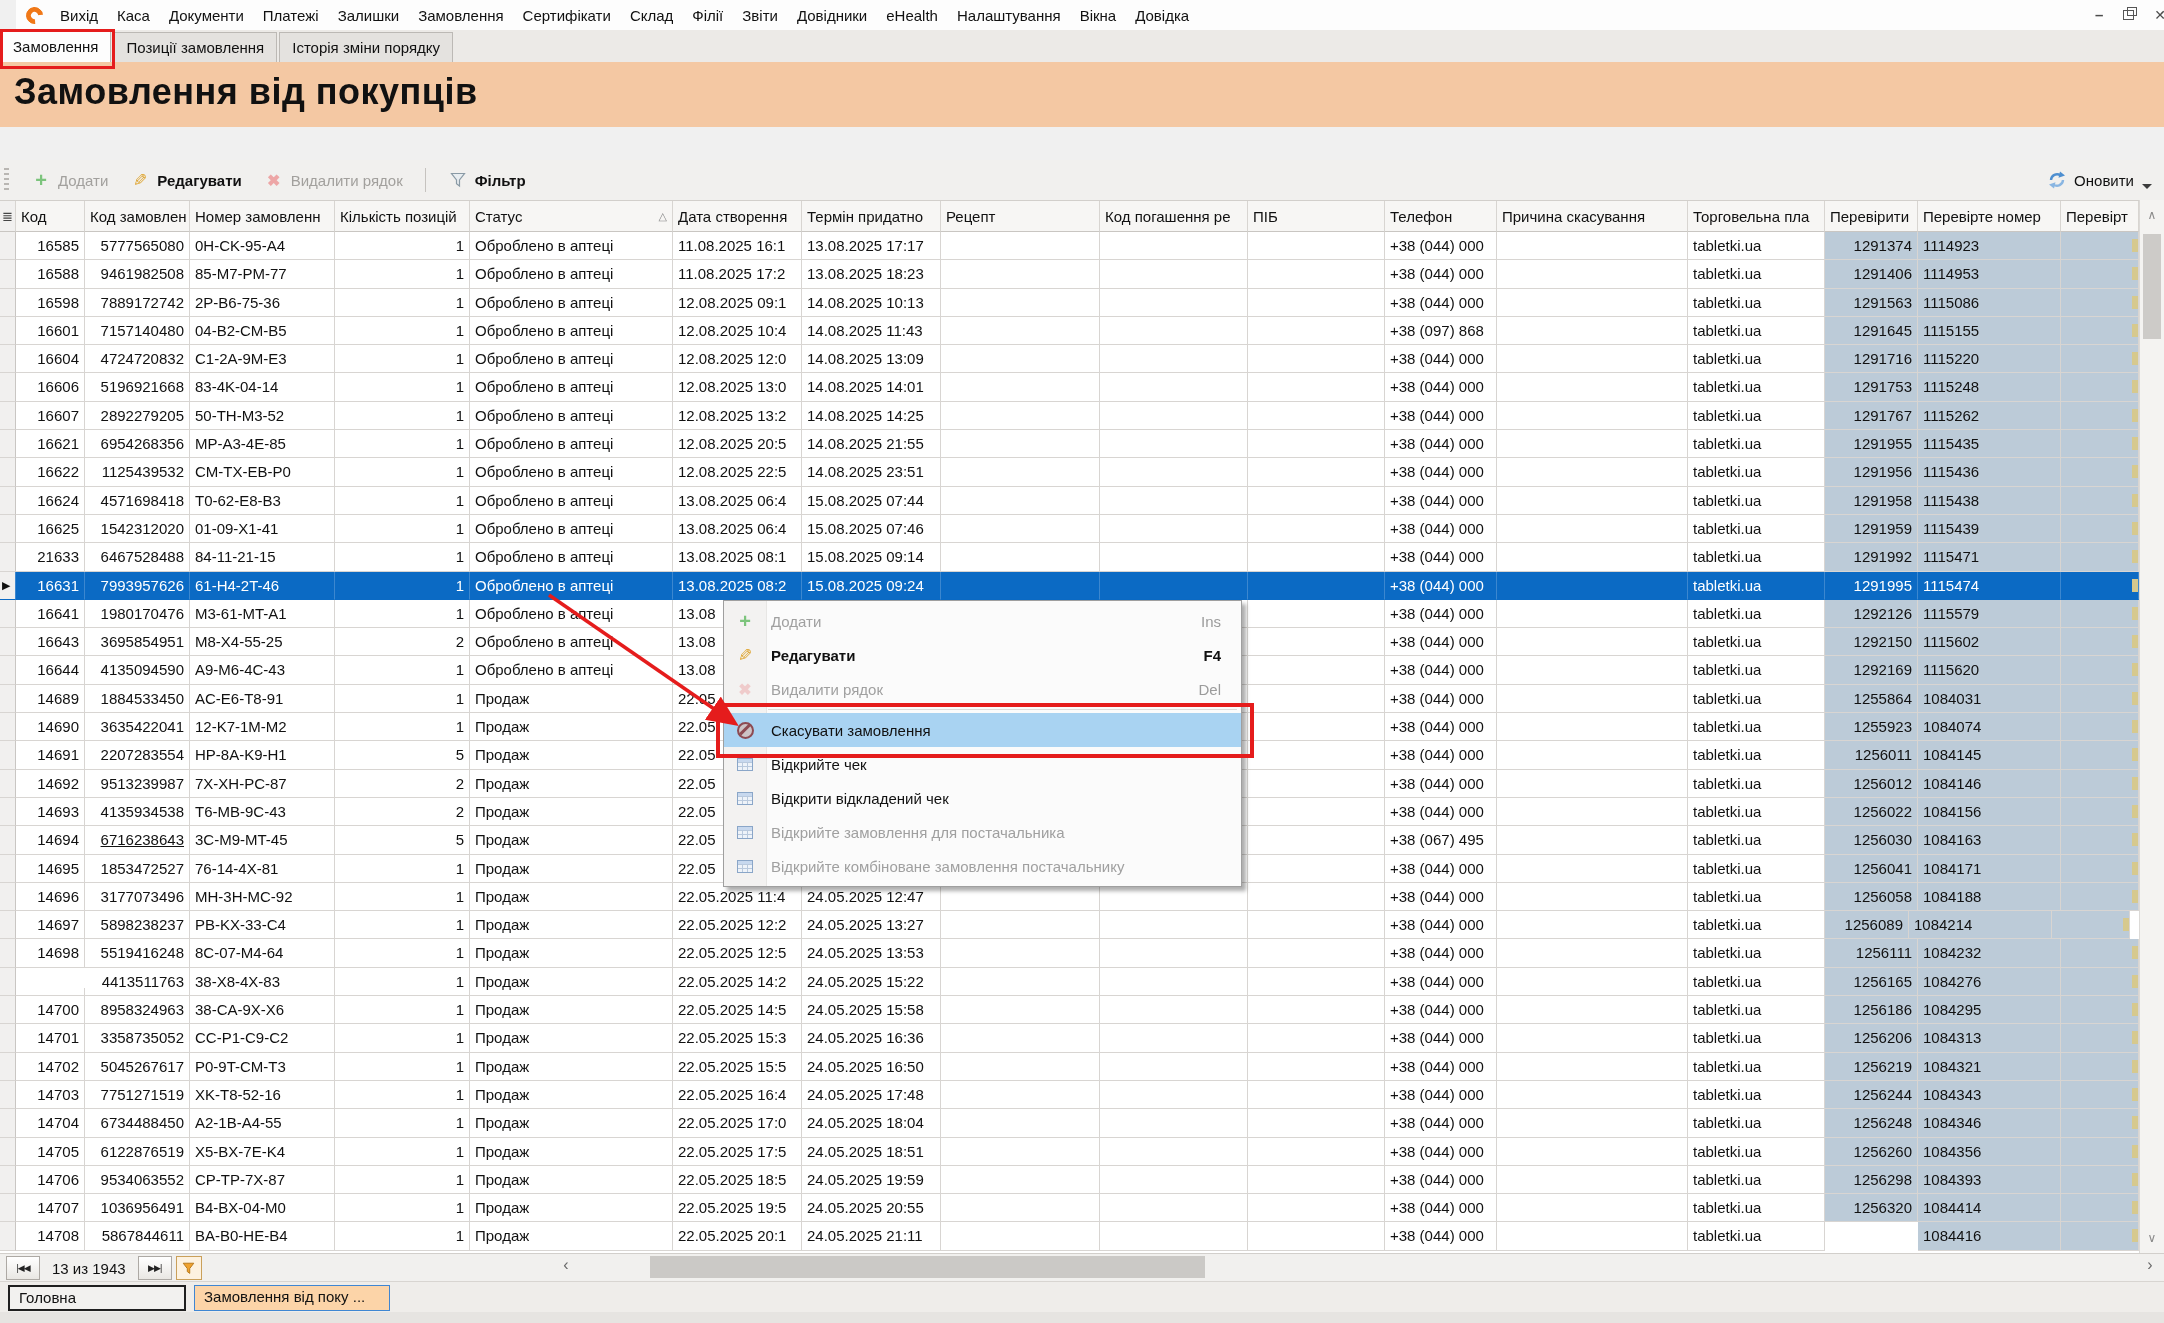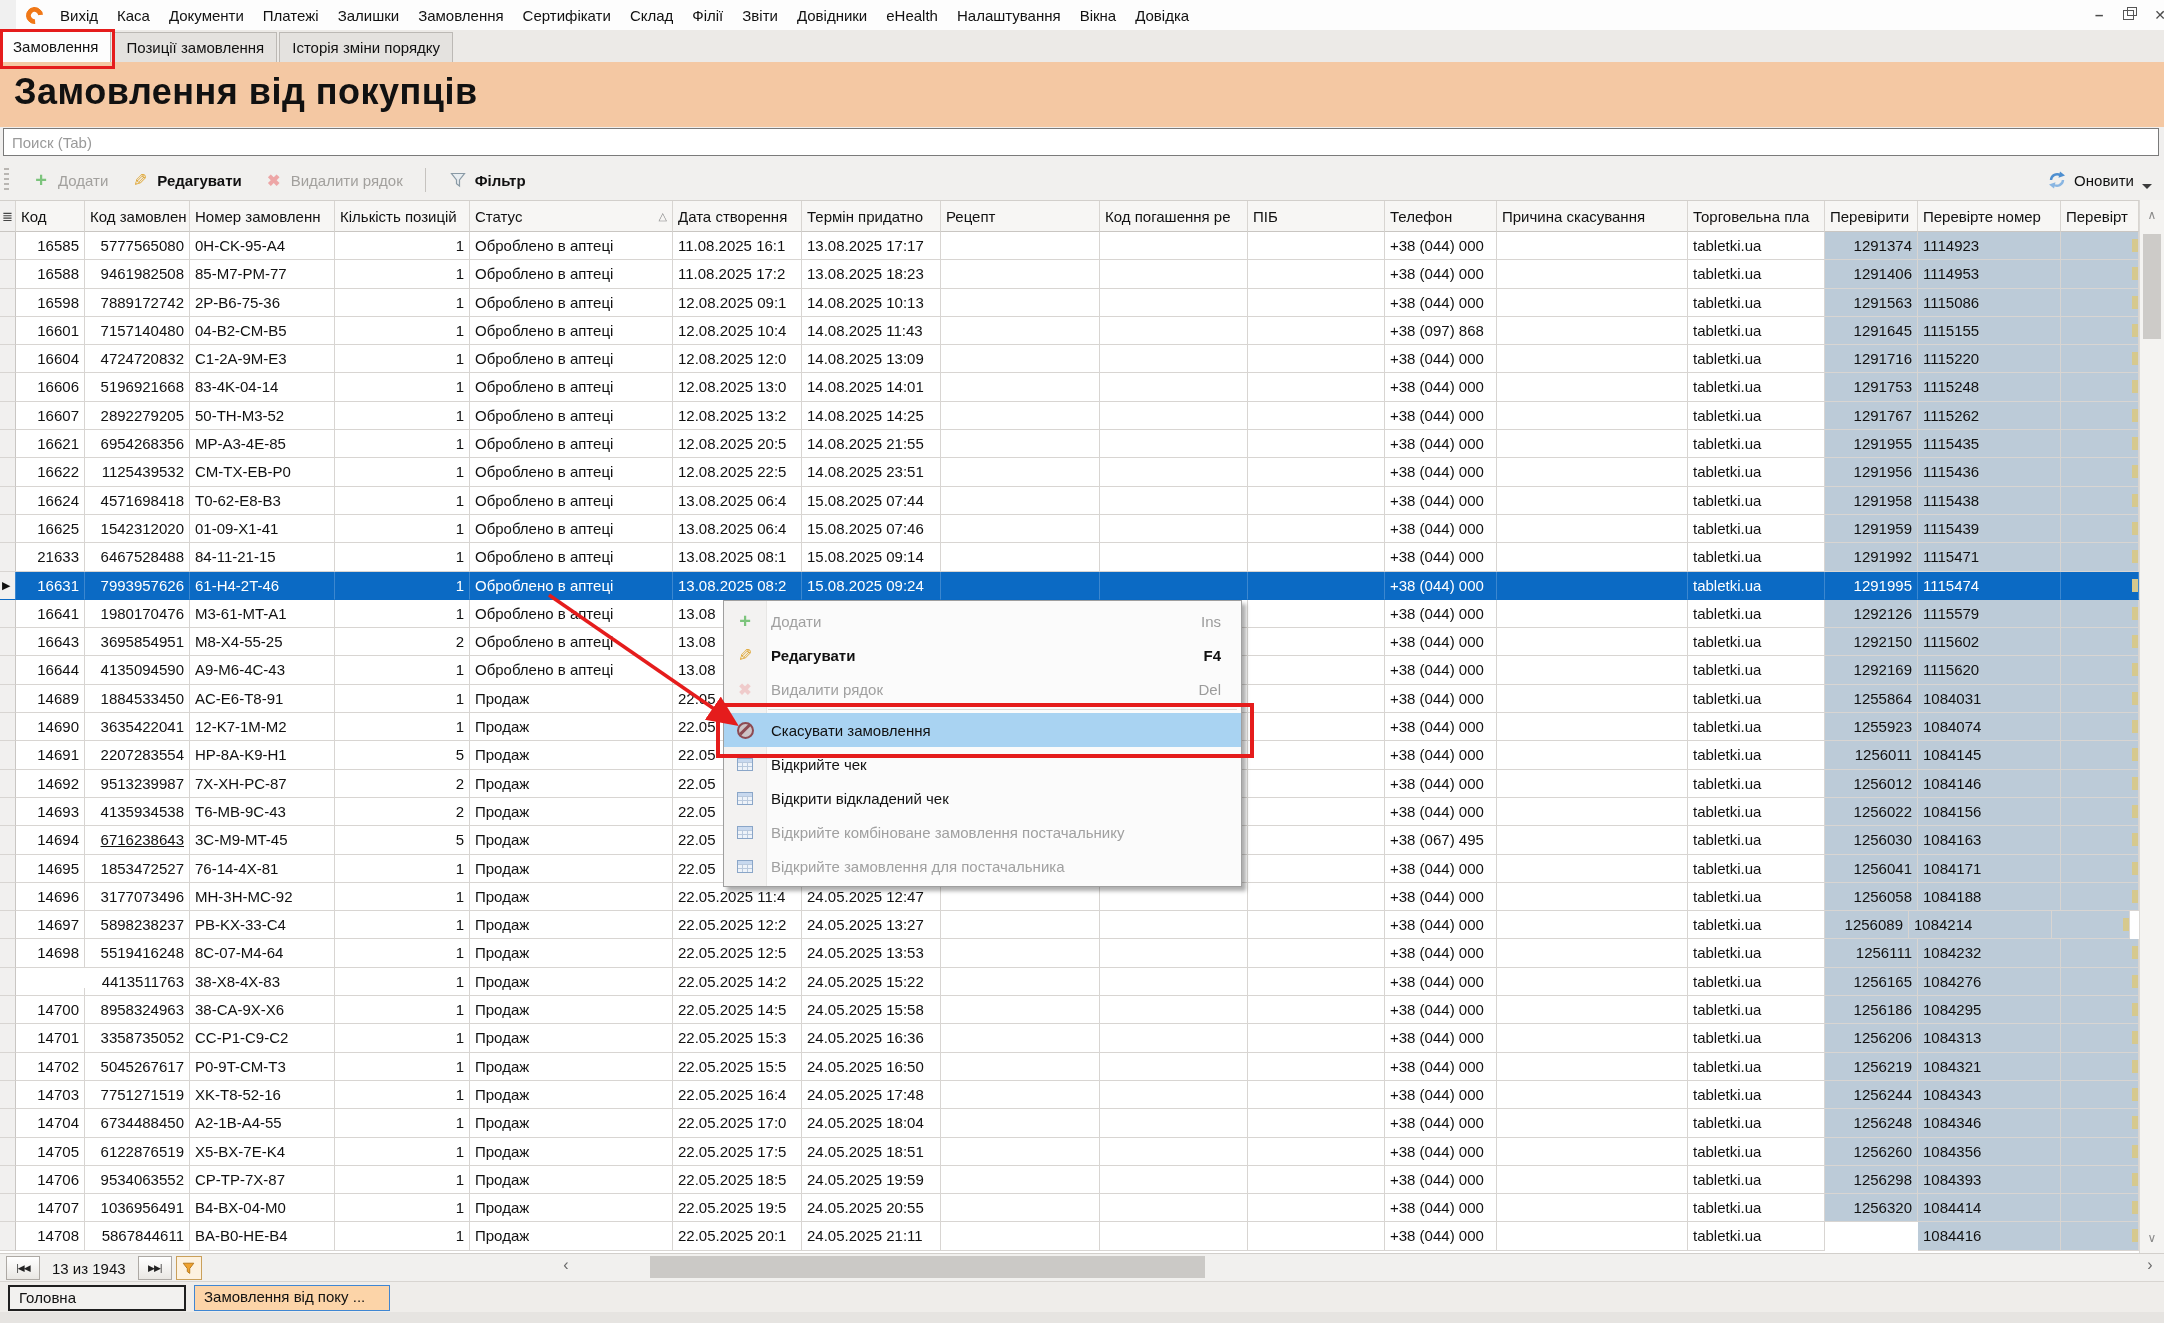--- a/index.html
+++ b/index.html
@@ -150,23 +150,20 @@
   <div class="tabbar">
       <div class="tab active">Замовлення</div>
       <div class="tab">Позиції замовлення</div>
       <div class="tab">Історія зміни порядку</div>
     </div>
 
   <div class="titleband">
     <div class="titletext">Замовлення від покупців</div>
   </div>
 
-  <div class="searchband">
-    <input type="text" placeholder="Поиск (Tab)" style="">
-  </div>
 
   <div class="toolbar">
     <div class="grip"></div>
     <div class="tbtn disabled">
       <span class="ic ic-plus">+</span>
       <span class="lbl">Додати</span>
     </div>
     <div class="tbtn bold">
       <span class="ic ic-pencil">✎</span>
       <span class="lbl">Редагувати</span>
@@ -1043,28 +1040,28 @@
         <span class="ic ic-table">
           <i></i>
         </span>
         <span class="mlabel">Відкрити відкладений чек</span>
         <span class="short"></span>
       </div>
       <div class="mi disabled">
         <span class="ic ic-table dim">
           <i></i>
         </span>
-        <span class="mlabel">Відкрийте комбіноване замовлення постачальнику</span>
+        <span class="mlabel">Відкрийте замовлення для постачальника</span>
         <span class="short"></span>
       </div>
       <div class="mi disabled">
         <span class="ic ic-table dim">
           <i></i>
         </span>
-        <span class="mlabel">Відкрийте замовлення для постачальника</span>
+        <span class="mlabel">Відкрийте комбіноване замовлення постачальнику</span>
         <span class="short"></span>
       </div>
     </div>
 
   <div class="anno tab-box"></div>
   <div class="anno menu-box"></div>
   <svg class="arrowsvg">
     <defs>
       <marker id="ah" markerWidth="9" markerHeight="8" refX="7" refY="4" orient="auto">
         <polygon points="0,0 9,4 0,8" fill="#e51c1c"></polygon>

